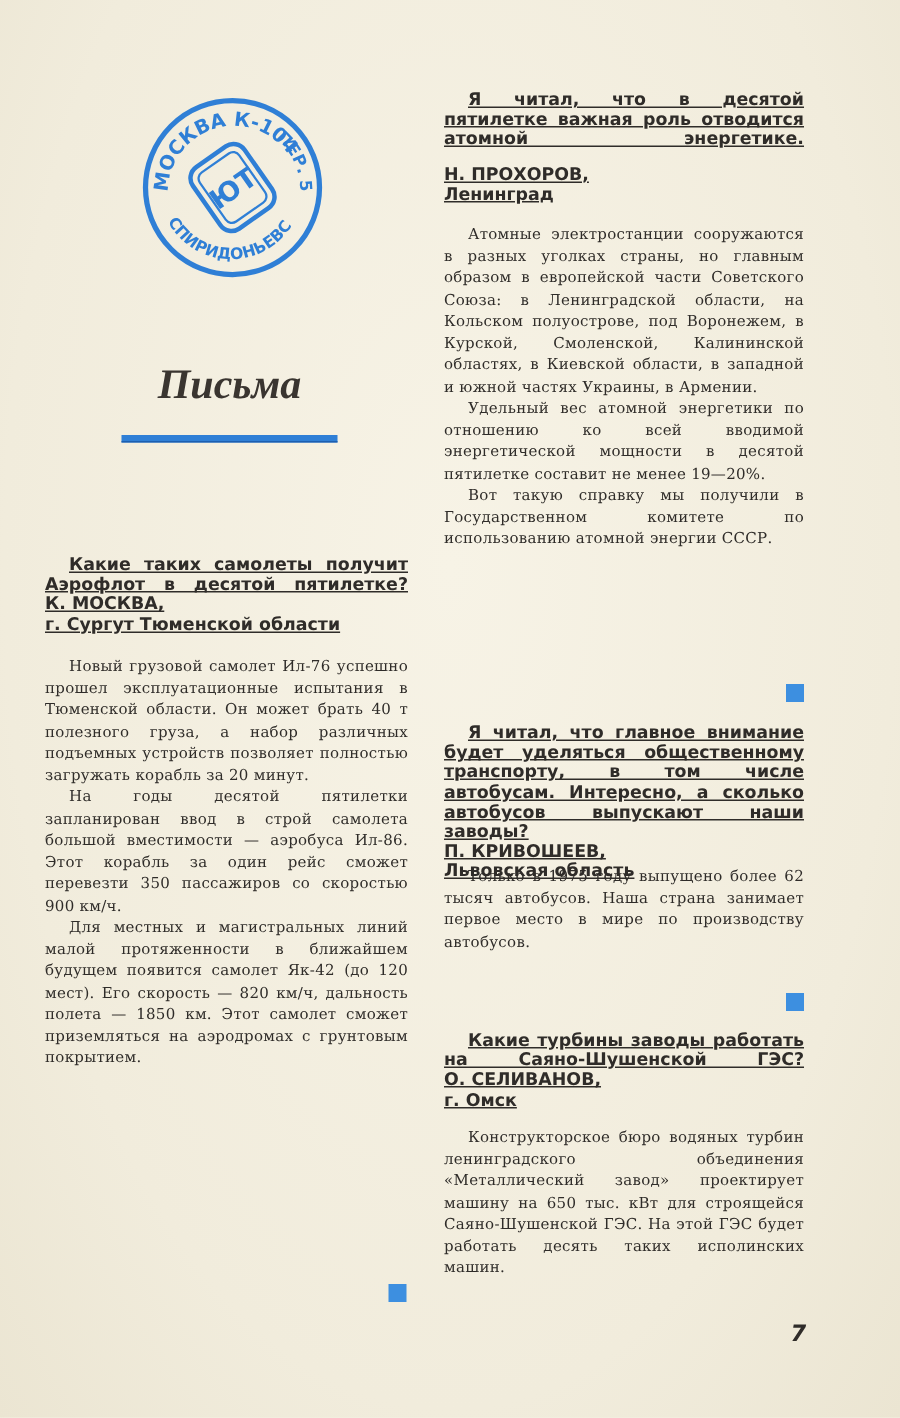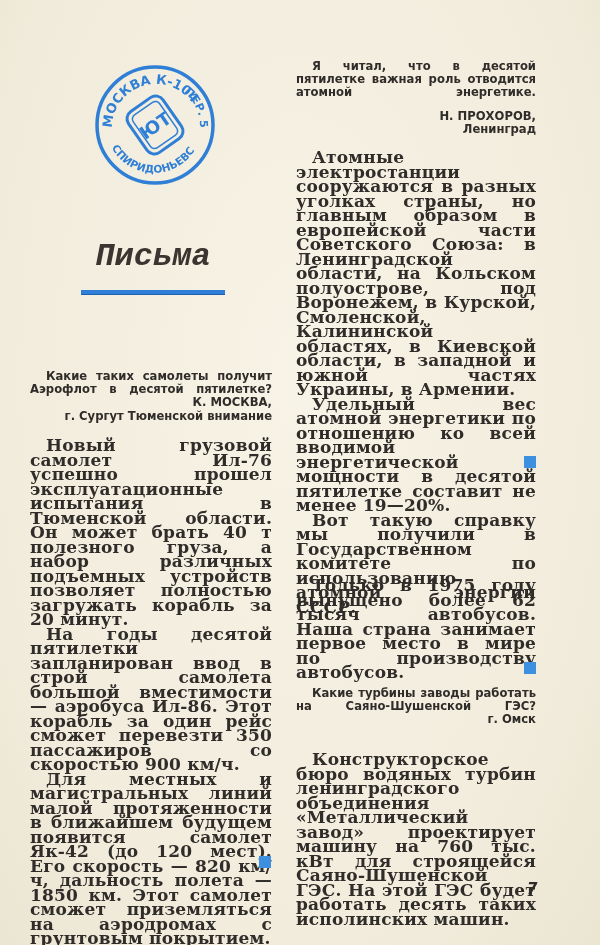--- a/index.html
+++ b/index.html
@@ -10,35 +10,35 @@
     color:#2e2a26;
     position:relative;
   }
   .page { position:absolute; left:0; top:0; width:600px; height:945px;
     background: radial-gradient(ellipse at 50% 40%, #f7f3e6 0%, #f1ecdc 70%, #ebe5d2 100%); }
 
   
   .stamp { position:absolute; left:92px; top:62px; width:126px; height:126px; }
 
   .title { position:absolute; left:78px; top:233px; width:150px; text-align:center;
-    font-family:Liberation Mono, monospace; font-style:italic; font-weight:bold;
-    font-size:32px; color:#3a3530; letter-spacing:0px; line-height:48px; }
+    font-family:Liberation Serif, serif; font-style:italic; font-weight:bold;
+    font-size:28px; color:#3a3530; letter-spacing:0px; line-height:48px; }
   .title-rule { position:absolute; left:81px; top:290px; width:144px; height:4px;
     background:#2f7fd6; border-bottom:1px solid #1d5fb0; }
 
   .col { position:absolute; }
   .left { left:30px; width:242px; }
   .right { left:296px; width:240px; }
 
   .q { font-family:"DejaVu Sans", sans-serif; font-weight:bold; font-size:11.6px;
-       line-height:13.2px; text-align:justify; color:#2f2c29; }
+       line-height:13.2px; text-align:justify; color:#2f2c29;text-decoration:underline; }
   .q .qt { text-indent:16px; text-align-last:justify; }
-  .sig { text-align:right; }
+  .sig { text-align:left; }
 
-  .a { font-family:"DejaVu Serif", serif; font-weight:bold; font-size:17px;
+  .a { font-family:"DejaVu Serif", serif; font-weight:normal; font-size:10px;
        line-height:14.5px; text-align:justify; color:#2f2c29; letter-spacing:0.2px; }
   .a p { margin:0; text-indent:16px; }
 
   .marker { position:absolute; width:12px; height:12px; background:#3d8fe0; }
   .pagenum { position:absolute; left:527px; top:880px; font-family:"DejaVu Sans", sans-serif;
     font-weight:bold; font-style:italic; font-size:15px; color:#2f2c29; }
 </style>
 </head>
 <body>
 
@@ -66,21 +66,21 @@
       <text x="63" y="70" text-anchor="middle" font-family="DejaVu Sans, sans-serif" font-size="18" font-weight="bold" fill="#2f7fd6">ЮТ</text>
     </g>
   </svg>
 
   <div class="title">Письма</div>
   <div class="title-rule"></div>
 
   <div class="col left q" style="top:370px;">
     <div class="qt">Какие таких самолеты получит Аэрофлот в десятой пятилетке?</div>
     <div class="sig">К. МОСКВА,</div>
-    <div class="sig">г. Сургут Тюменской внимание</div>
+    <div class="sig">г. Сургут Тюменской области</div>
   </div>
 
   <div class="col left a" style="top:438px;">
     <p>Новый грузовой самолет Ил-76 успешно прошел эксплуатационные испытания в Тюменской области. Он может брать 40 т полезного груза, а набор различных подъемных устройств позволяет полностью загружать корабль за 20 минут.</p>
     <p>На годы десятой пятилетки запланирован ввод в строй самолета большой вместимости — аэробуса Ил-86. Этот корабль за один рейс сможет перевезти 350 пассажиров со скоростью 900 км/ч.</p>
     <p>Для местных и магистральных линий малой протяженности в ближайшем будущем появится самолет Як-42 (до 120 мест). Его скорость — 820 км/ч, дальность полета — 1850 км. Этот самолет сможет приземляться на аэродромах с грунтовым покрытием.</p>
   </div>
   <div class="marker" style="left:259px; top:856px;"></div>
 
   <div class="col right q" style="top:60px;">
@@ -89,29 +89,35 @@
     <div class="sig">Ленинград</div>
   </div>
 
   <div class="col right a" style="top:150px;">
     <p>Атомные электростанции сооружаются в разных уголках страны, но главным образом в европейской части Советского Союза: в Ленинградской области, на Кольском полуострове, под Воронежем, в Курской, Смоленской, Калининской областях, в Киевской области, в западной и южной частях Украины, в Армении.</p>
     <p>Удельный вес атомной энергетики по отношению ко всей вводимой энергетической мощности в десятой пятилетке составит не менее 19—20%.</p>
     <p>Вот такую справку мы получили в Государственном комитете по использованию атомной энергии СССР.</p>
   </div>
   <div class="marker" style="left:524px; top:456px;"></div>
 
+  <div class="col right q" style="top:482px;">
+    <div class="qt">Я читал, что главное внимание будет уделяться общественному транспорту, в том числе автобусам. Интересно, а сколько автобусов выпускают наши заводы?</div>
+    <div class="sig">П. КРИВОШЕЕВ,</div>
+    <div class="sig">Львовская область</div>
+  </div>
 
   <div class="col right a" style="top:578px;">
     <p>Только в 1975 году выпущено более 62 тысяч автобусов. Наша страна занимает первое место в мире по производству автобусов.</p>
   </div>
   <div class="marker" style="left:524px; top:662px;"></div>
 
   <div class="col right q" style="top:687px;">
     <div class="qt">Какие турбины заводы работать на Саяно-Шушенской ГЭС?</div>
+    <div class="sig">О. СЕЛИВАНОВ,</div>
     <div class="sig">г. Омск</div>
   </div>
 
   <div class="col right a" style="top:752px;">
-    <p>Конструкторское бюро водяных турбин ленинградского объединения «Металлический завод» проектирует машину на 760 тыс. кВт для строящейся Саяно-Шушенской ГЭС. На этой ГЭС будет работать десять таких исполинских машин.</p>
+    <p>Конструкторское бюро водяных турбин ленинградского объединения «Металлический завод» проектирует машину на 650 тыс. кВт для строящейся Саяно-Шушенской ГЭС. На этой ГЭС будет работать десять таких исполинских машин.</p>
   </div>
 
   <div class="pagenum">7</div>
 </div>
 
 </body></html>

